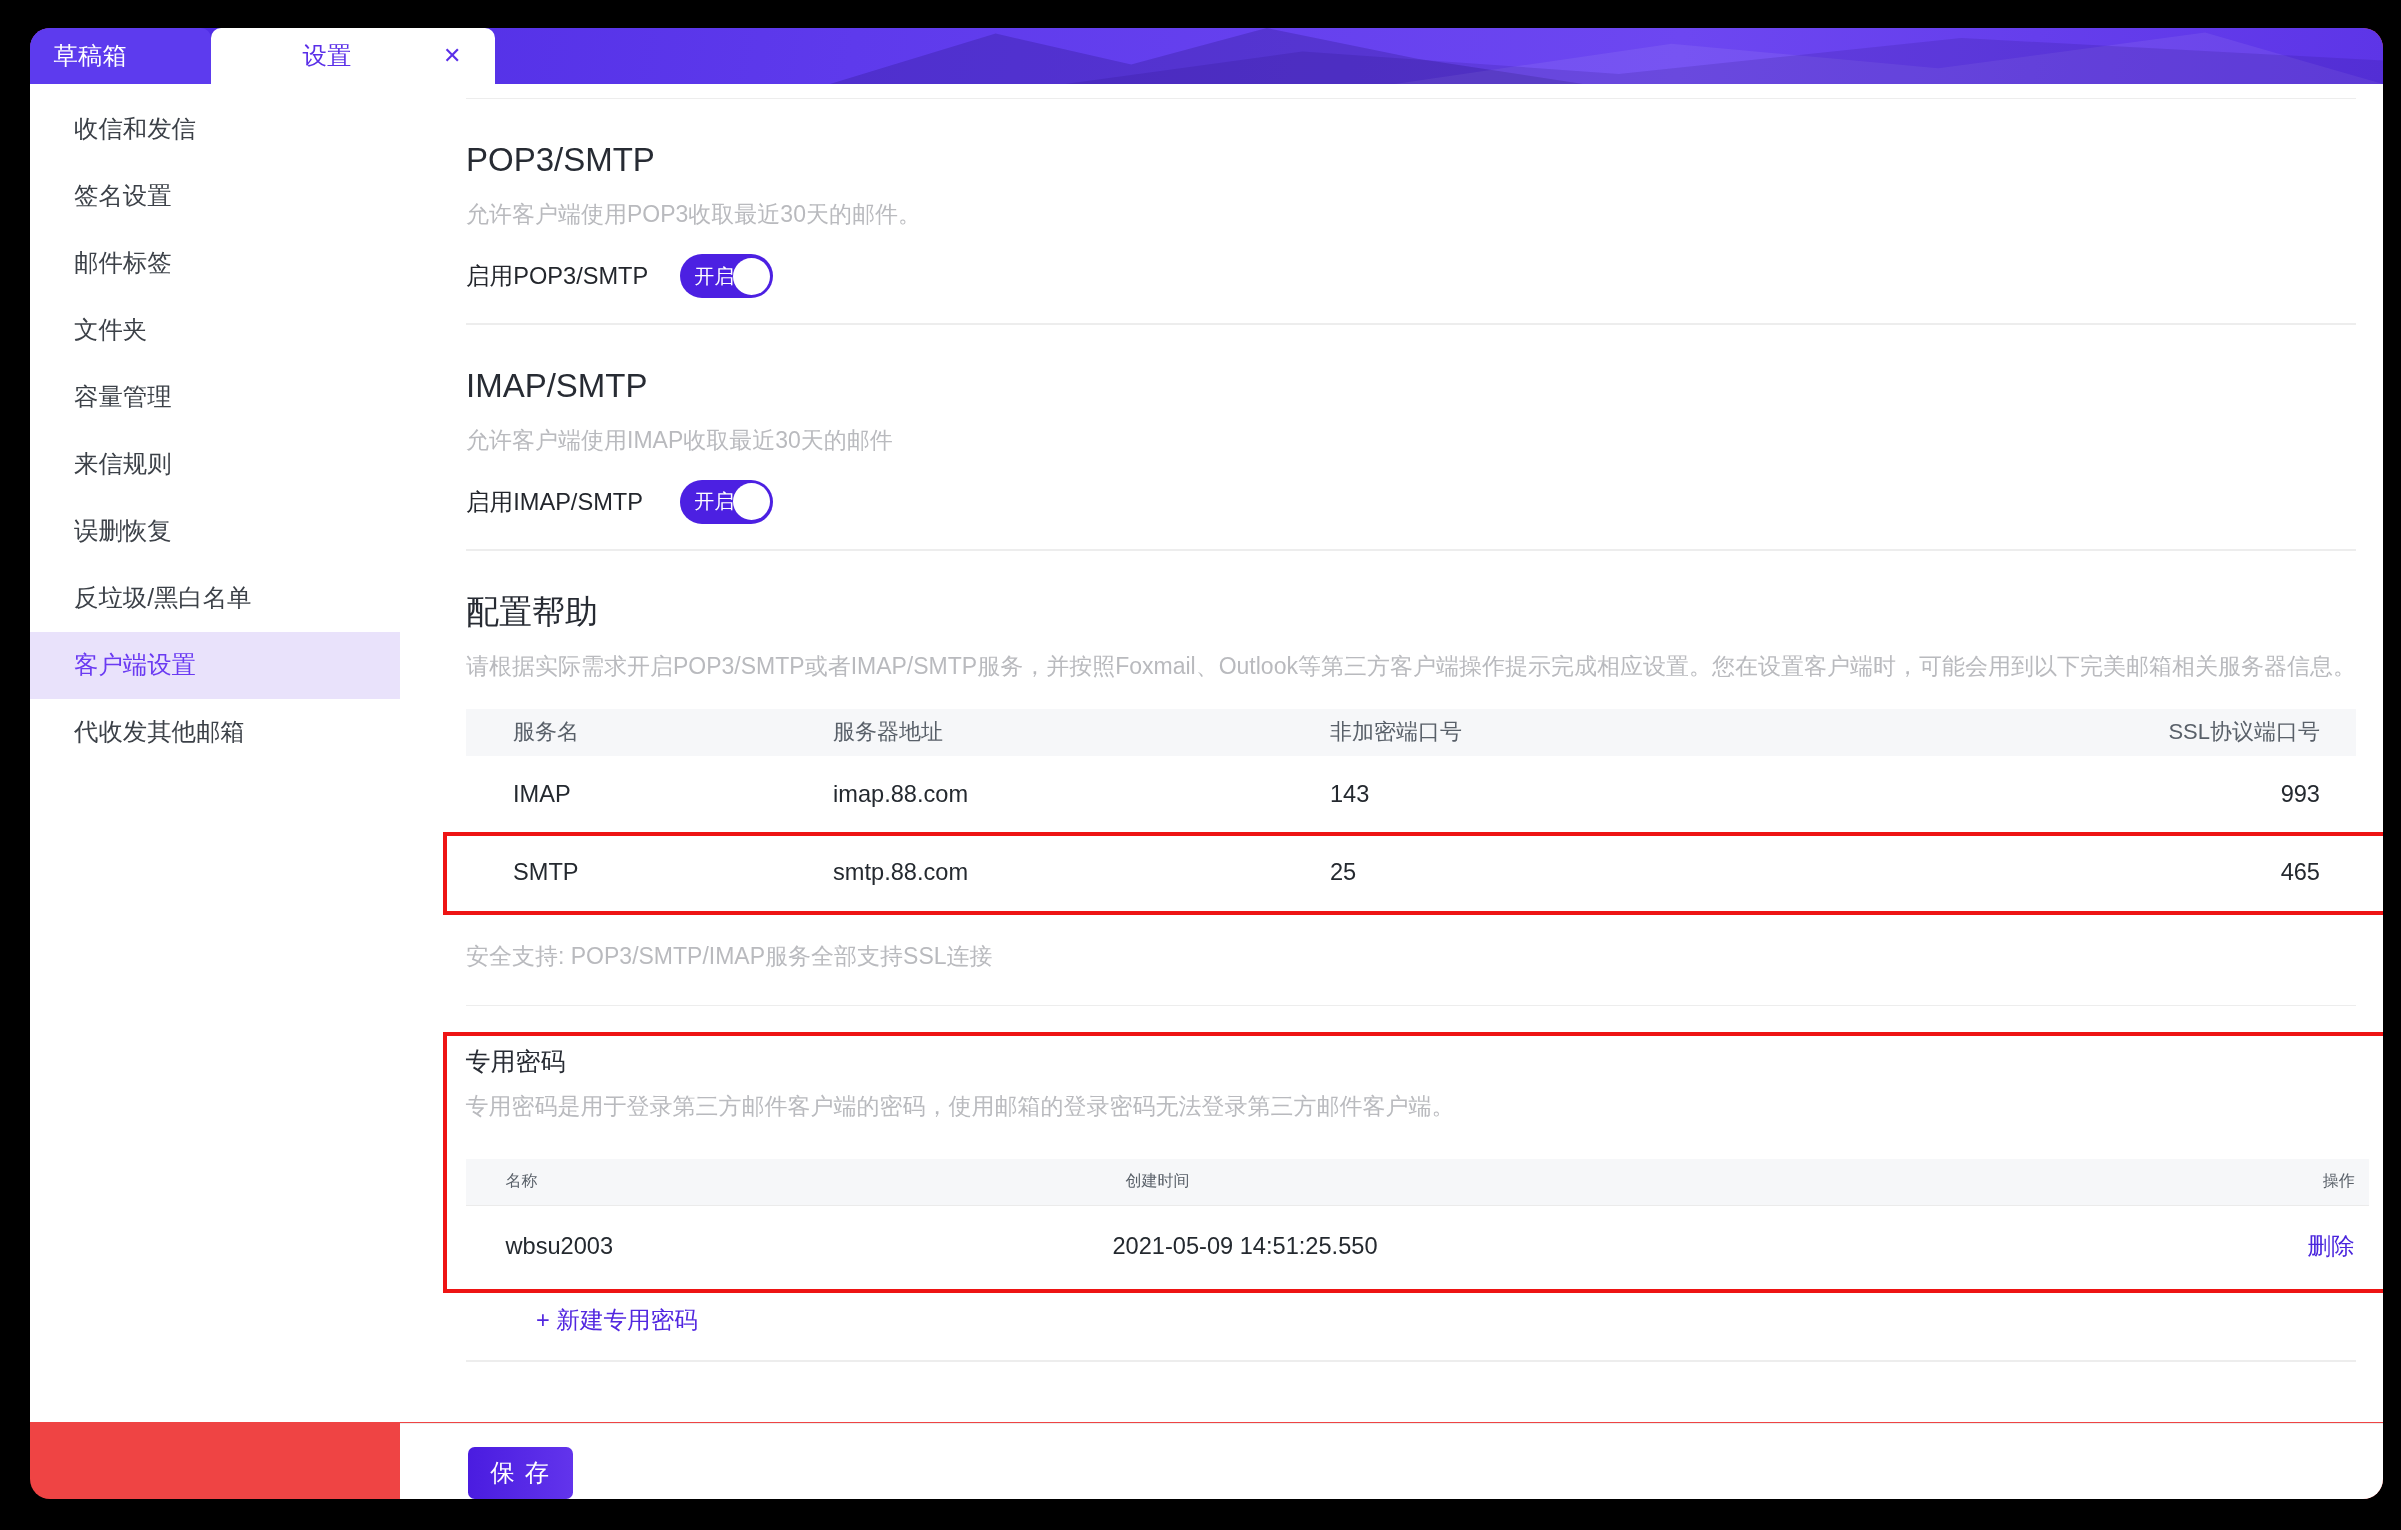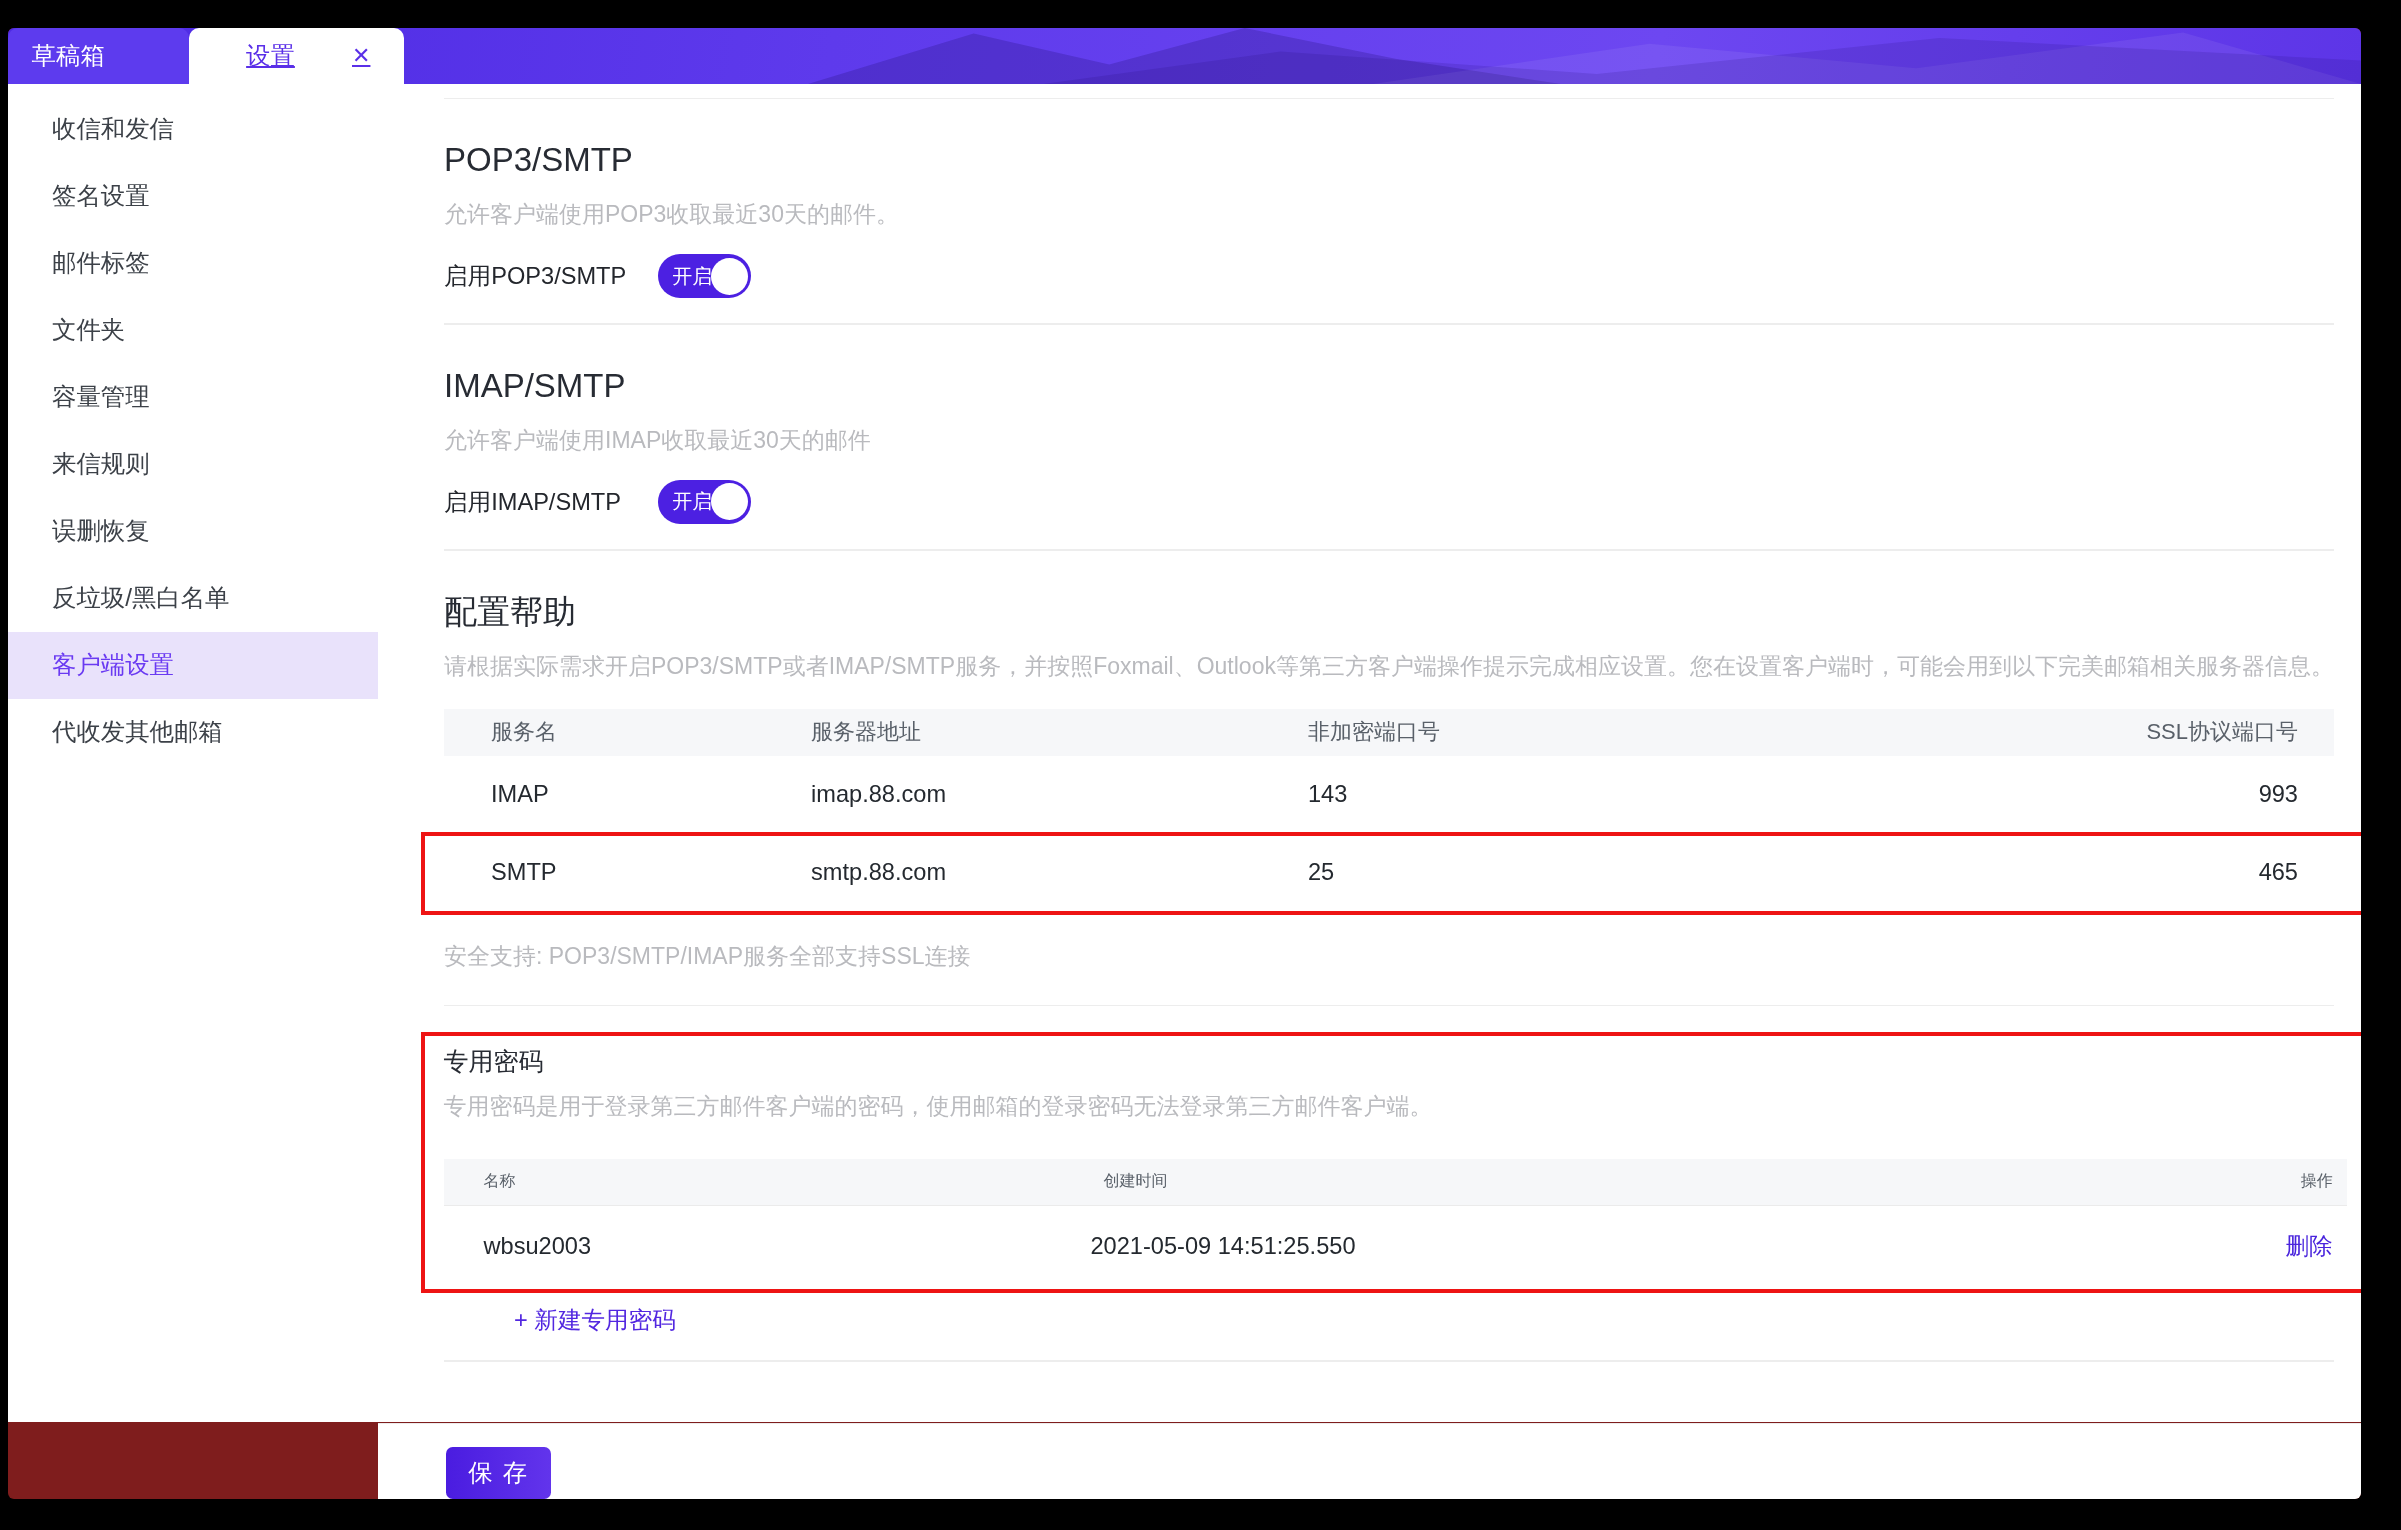--- a/index.html
+++ b/index.html
@@ -1,34 +1,34 @@
 <!DOCTYPE html>
 <html style="font-size:13.5px"><head>
 <meta charset="utf-8">
 <style>
   * { margin:0; padding:0; box-sizing:border-box; }
   html,body { width:2401px; height:1530px; background:#000; overflow:hidden;
               font-family:"Liberation Sans","DejaVu Sans",sans-serif; }
-  .window { position:absolute; left:8px; top:28px; width:2353px; height:1471px;
-            background:#7f1d1d; border-radius:6px; overflow:hidden; }
+  .window { position:absolute; left:30px; top:28px; width:2353px; height:1471px;
+            background:#ef4444; border-radius:20px; overflow:hidden; }
 
   
   .topbar { position:absolute; left:0; top:0; width:100%; height:56px;
             background:linear-gradient(100deg,#4c29e3 0%,#5e3aec 35%,#6d47f1 70%,#5d35e7 100%); }
   .mtn { position:absolute; top:0; bottom:0; }
   .mtn-a { left:34%; width:32%; background:rgba(22,6,92,.20);
            clip-path:polygon(0 100%,22% 10%,40% 65%,58% 0,78% 55%,100% 100%); }
   .mtn-b { left:58%; width:42%; background:rgba(255,255,255,.07);
            clip-path:polygon(0 100%,28% 28%,55% 72%,82% 8%,100% 100%); }
   .mtn-c { left:44%; width:56%; background:rgba(28,10,104,.14);
            clip-path:polygon(0 100%,18% 42%,42% 82%,68% 18%,100% 58%,100% 100%); }
   .tab { position:absolute; top:0; height:56px; border-radius:10px 10px 0 0;
          display:flex; align-items:center; font-size:24.4px; }
   .tab-drafts { left:0; width:181px; background:#5d3bee; color:#fff; padding-left:23.6px; }
-  .tab-settings { left:181px; width:215px; background:#fff; color:#5a2fe8;text-decoration:underline; }
+  .tab-settings { left:181px; width:284px; background:#fff; color:#5a2fe8; }
   .tab-settings .lbl { flex:1; text-align:center; font-weight:500; }
   .tab-close { width:52px; text-align:left; font-size:22px; color:#5a2fe8; cursor:pointer; }
 
   
   .sidebar { position:absolute; left:0; top:56px; width:384px; height:1338px;
              background:#fff; border-right:1.7px solid #ececec; padding-top:11.8px; }
   .side-item { height:67px; display:flex; align-items:center; padding-left:44px;
                font-size:24.4px; color:#3c4148; cursor:pointer; }
   .side-item.selected { background:#e9e2fb; color:#6a3af2; }
 

